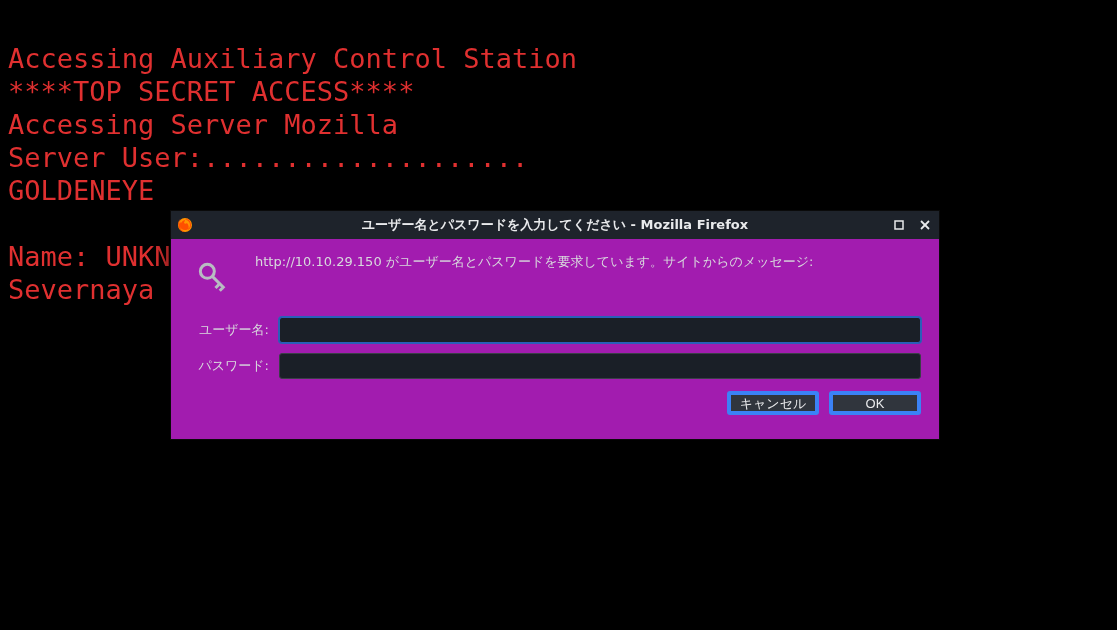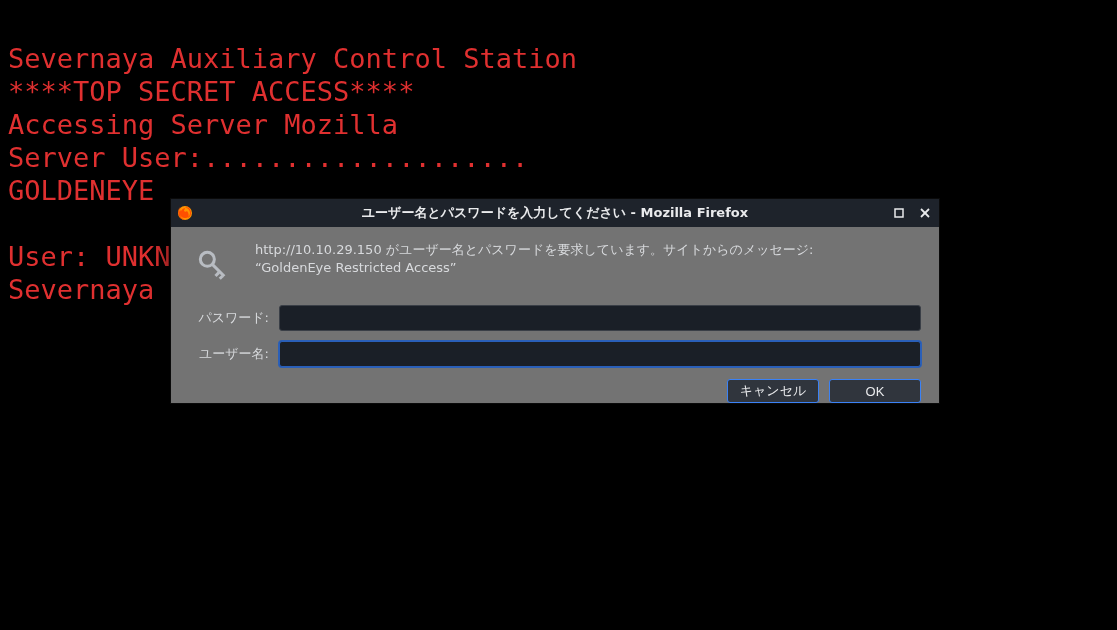--- a/index.html
+++ b/index.html
@@ -13,23 +13,23 @@
     font-family: "DejaVu Sans Mono", "Courier New", monospace;
     color: #e03030;
     font-size: 27px;
     line-height: 33px;
     padding: 42px 0 0 8px;
     white-space: pre;
   }
   .dialog {
     position: absolute;
     left: 170px;
-    top: 198px;
+    top: 210px;
     width: 770px;
-    background: #737373;
+    background: #a21caf;
     border: 1px solid #0a0a0a;
     box-shadow: 0 4px 24px rgba(0,0,0,0.6);
     color: #d8dadd;
   }
   .titlebar {
     height: 28px;
     display: flex;
     align-items: center;
     background: #1e232b;
     padding: 0 6px;
@@ -58,21 +58,21 @@
     align-items: center;
     gap: 10px;
   }
   .titlebar .wbtn {
     width: 16px; height: 16px;
     display: flex; align-items: center; justify-content: center;
     color: #e9eaec;
     cursor: pointer;
   }
   .content {
-    padding: 14px 18px 0 18px;
+    padding: 14px 18px 24px 18px;
   }
   .row-msg {
     display: flex;
     gap: 18px;
     margin-bottom: 16px;
   }
   .key-icon {
     width: 48px; height: 48px;
     flex: 0 0 48px;
     display: flex; align-items: flex-start; justify-content: center;
@@ -114,37 +114,37 @@
   .buttons {
     display: flex;
     justify-content: flex-end;
     gap: 10px;
     margin-top: 12px;
   }
   .buttons button {
     min-width: 92px;
     height: 24px;
     background: #30353d;
-    border: 1px solid #3b82f6;
+    border: 4px solid #3b82f6;
     border-radius: 3px;
     color: #e9eaec;
     font-size: 13px;
     cursor: pointer;
   }
 </style>
 </head>
 <body>
 
-<div class="terminal"><span>Severnaya Auxiliary Control Station</span>
+<div class="terminal"><span>Accessing Auxiliary Control Station</span>
 <span>****TOP SECRET ACCESS****</span>
 <span>Accessing Server Mozilla</span>
 <span>Server User:....................</span>
 <span>GOLDENEYE</span>
 <span></span>
-<span>User: UNKN</span>
+<span>Name: UNKN</span>
 <span>Severnaya </span></div>
 
 <div class="dialog">
   <div class="titlebar">
     <span class="ff-icon">
       <svg width="16" height="16" viewBox="0 0 16 16">
         <circle cx="8" cy="8" r="7" fill="#ff9500"></circle>
         <path d="M8 1 C11 1 14 4 14 8 C14 10 13 12 11 13 C12 11 12 8 10 6 C9 7 8 7 7 6 C7 5 8 4 8 3 C7 3 5 4 4 6 C3 5 3 3 5 2 C4 3 3 5 3 7 C2 6 2 4 3 2 C1 4 1 8 2 10 C1 9 1 7 2 5 C1 6 1 8 2 11 C3 13 5 15 8 15 C5 14 3 12 3 9 C3 11 5 13 8 13 C11 13 13 11 13 8 C13 5 11 3 8 3 C9 2 10 2 11 3 C10 1 9 1 8 1 Z" fill="#ff4f00"></path>
       </svg>
     </span>
@@ -171,31 +171,30 @@
           <g transform="rotate(45 22 22)">
             <circle cx="14" cy="22" r="7" fill="none" stroke="#b8bcc2" stroke-width="3"></circle>
             <rect x="20" y="20.5" width="18" height="3" fill="#b8bcc2"></rect>
             <rect x="30" y="23" width="3" height="5" fill="#b8bcc2"></rect>
             <rect x="35" y="23" width="3" height="4" fill="#b8bcc2"></rect>
           </g>
         </svg>
       </div>
       <div class="msg-text">
         <div>http://10.10.29.150 がユーザー名とパスワードを要求しています。サイトからのメッセージ:</div>
-        <div>“GoldenEye Restricted Access”</div>
       </div>
     </div>
 
+    <div class="form-row">
+      <label>ユーザー名:</label>
+      <input type="text" class="focused" value="" style="">
+    </div>
     <div class="form-row">
       <label>パスワード:</label>
       <input type="password" value="" style="">
     </div>
-    <div class="form-row">
-      <label>ユーザー名:</label>
-      <input type="text" class="focused" value="" style="">
-    </div>
 
     <div class="buttons">
       <button>キャンセル</button>
       <button>OK</button>
     </div>
   </div>
 </div>
 
 </body></html>

